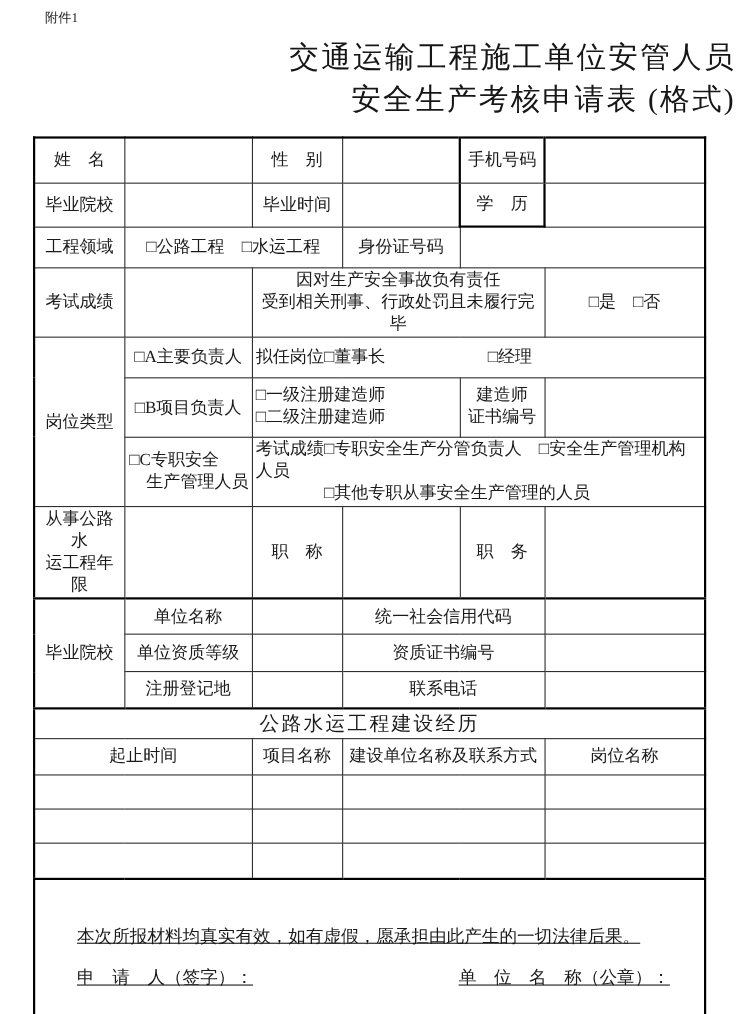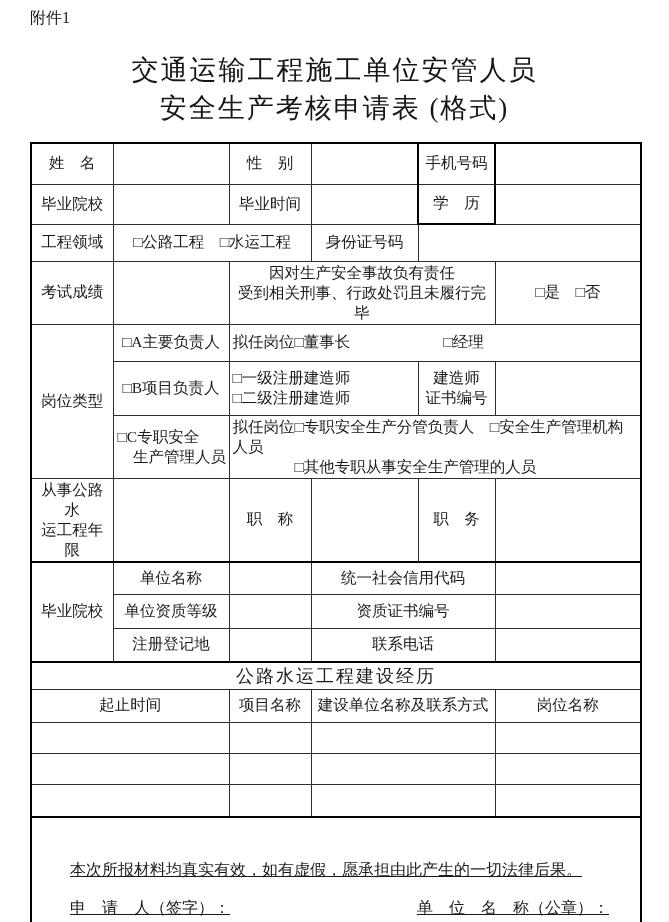--- a/index.html
+++ b/index.html
@@ -5,24 +5,24 @@
   * { box-sizing: border-box; }
   html, body { margin: 0; padding: 0; }
   body {
     width: 669px; height: 922px;
     background: #ffffff;
     color: #1a1a1a;
     font-family: "Liberation Serif", serif;
     overflow: hidden;
   }
   .attachment {
-    margin: 8px 0 0 30px;
-    font-size: 16px;
-  }
-  .title-block { margin-top: 22px; text-align: center; }
+    margin: 8px 0 0 41px;
+    font-size: 12px;
+  }
+  .title-block { margin-top: 8px; text-align: right; }
   .title-line {
     font-size: 27px;
     line-height: 38px;
     letter-spacing: 2px;
     color: #161616;
   }
   table.form {
     border-collapse: collapse;
     table-layout: fixed;
     width: 610px;
@@ -115,21 +115,21 @@
       <td colspan="2" class="left pre">□一级注册建造师
 □二级注册建造师</td>
       <td class="pre">建造师
 证书编号</td>
       <td></td>
     </tr>
 
     <tr style="height:48px">
       <td class="left pre" style="padding-left:4px">□C专职安全
 　生产管理人员</td>
-      <td colspan="4" class="left pre">拟任岗位□专职安全生产分管负责人　□安全生产管理机构人员
+      <td colspan="4" class="left pre">考试成绩□专职安全生产分管负责人　□安全生产管理机构人员
 　　　　□其他专职从事安全生产管理的人员</td>
     </tr>
 
     <tr style="height:53px">
       <td class="pre bb-thick">从事公路水
 运工程年限</td>
       <td class="bb-thick"></td>
       <td class="bb-thick">职　称</td>
       <td class="bb-thick"></td>
       <td class="bb-thick">职　务</td>

